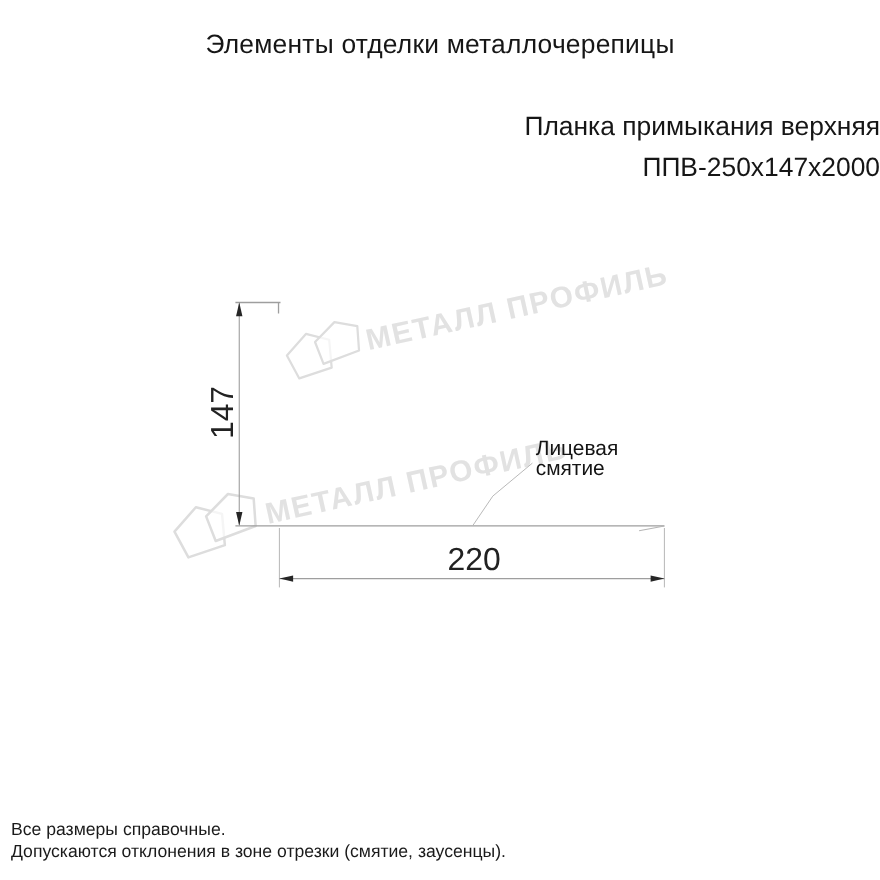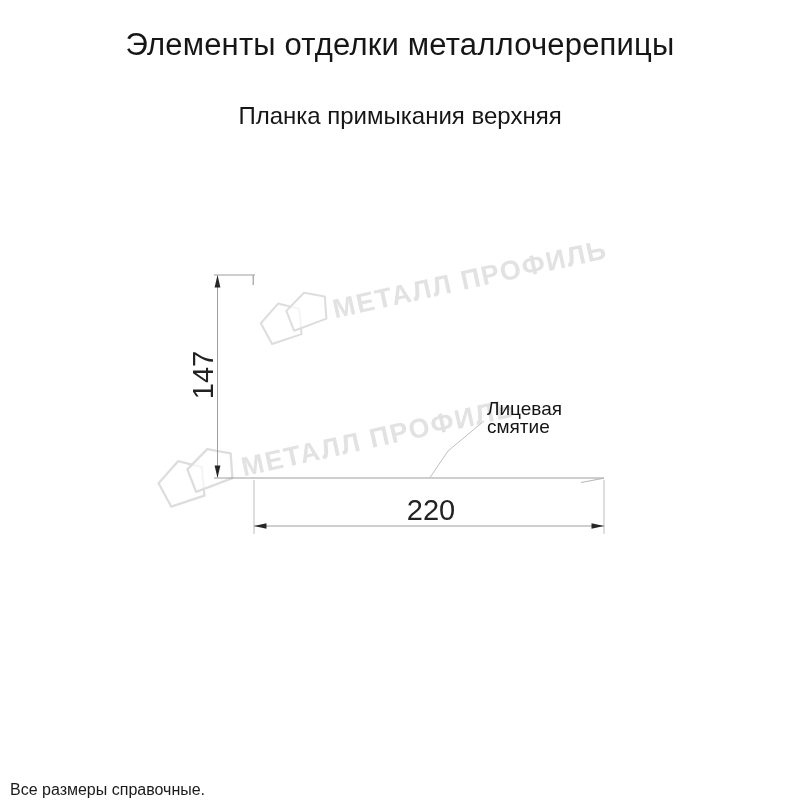--- a/index.html
+++ b/index.html
@@ -3,52 +3,53 @@
 <meta charset="utf-8">
 <style>
   html,body{margin:0;padding:0;background:#fff;}
   .canvas{
     position:relative;width:800px;height:800px;background:#ffffff;overflow:hidden;
     font-family:"Liberation Sans","DejaVu Sans",sans-serif;color:#1c1c1c;
   }
   .abs{position:absolute;}
   .page-title{
     left:0;top:27px;width:100%;text-align:center;
-    font-size:31px;font-weight:400;letter-spacing:.2px;color:#161616;
+    font-size:24px;font-weight:400;letter-spacing:.2px;color:#161616;
   }
   .subtitle{
-    left:0;width:100%;text-align:center;font-size:24px;font-weight:400;color:#161616;
+    left:0;width:100%;text-align:right;font-size:24px;font-weight:400;color:#161616;
   }
   .subtitle.l1{top:102px;}
   .subtitle.l2{top:139px;}
   .dim-label{font-size:29px;color:#222;white-space:nowrap;}
   .dim-147{left:203px;top:375px;transform:translate(-50%,-50%) rotate(-90deg);}
   .dim-250{left:431px;top:510px;transform:translate(-50%,-50%);}
   .face-label{
     left:487px;top:400px;font-size:19px;line-height:18px;color:#141414;white-space:nowrap;
   }
-  .footer{left:10px;top:780px;font-size:16px;line-height:20px;color:#1a1a1a;}
+  .footer{left:10px;top:745px;font-size:16px;line-height:20px;color:#1a1a1a;}
   .watermark{
     display:flex;align-items:center;gap:2px;pointer-events:none;
     transform-origin:0 50%;white-space:nowrap;
   }
   .watermark .wm-text{
     font-size:27px;font-weight:700;letter-spacing:1.5px;color:#e2e2e2;
   }
   .wm-upper{left:255px;top:298px;transform:rotate(-12.5deg);}
   .wm-lower{left:150px;top:456px;transform:rotate(-12.5deg);}
   svg.drawing{position:absolute;left:0;top:0;pointer-events:none;}
 </style>
 </head>
 <body>
 
 <div class="canvas">
 
   <div class="abs page-title">Элементы отделки металлочерепицы</div>
   <div class="abs subtitle l1">Планка примыкания верхняя</div>
+  <div class="abs subtitle l2">ППВ-250х147х2000</div>
 
   <div class="abs watermark wm-upper">
     <svg width="78" height="58" viewBox="0 0 96 70">
       <g fill="rgba(255,255,255,0.7)" stroke="#dddddd" stroke-width="2.5" stroke-linejoin="round">
         <path d="M8,32 L34,13 L58,25 L54,56 L16,60 Z"></path>
         <path d="M42,24 L68,7 L92,17 L88,44 L46,50 Z"></path>
       </g>
     </svg>
     <span class="wm-text">МЕТАЛЛ ПРОФИЛЬ</span>
   </div>
@@ -91,15 +92,16 @@
   <div class="abs dim-label dim-147">147</div>
   <div class="abs dim-label dim-250">220</div>
 
   <div class="abs face-label">
     <div>Лицевая</div>
     <div>смятие</div>
   </div>
 
   <div class="abs footer">
     <div>Все размеры справочные.</div>
+    <div>Допускаются отклонения в зоне отрезки (смятие, заусенцы).</div>
   </div>
 
 </div>
 
 </body></html>

